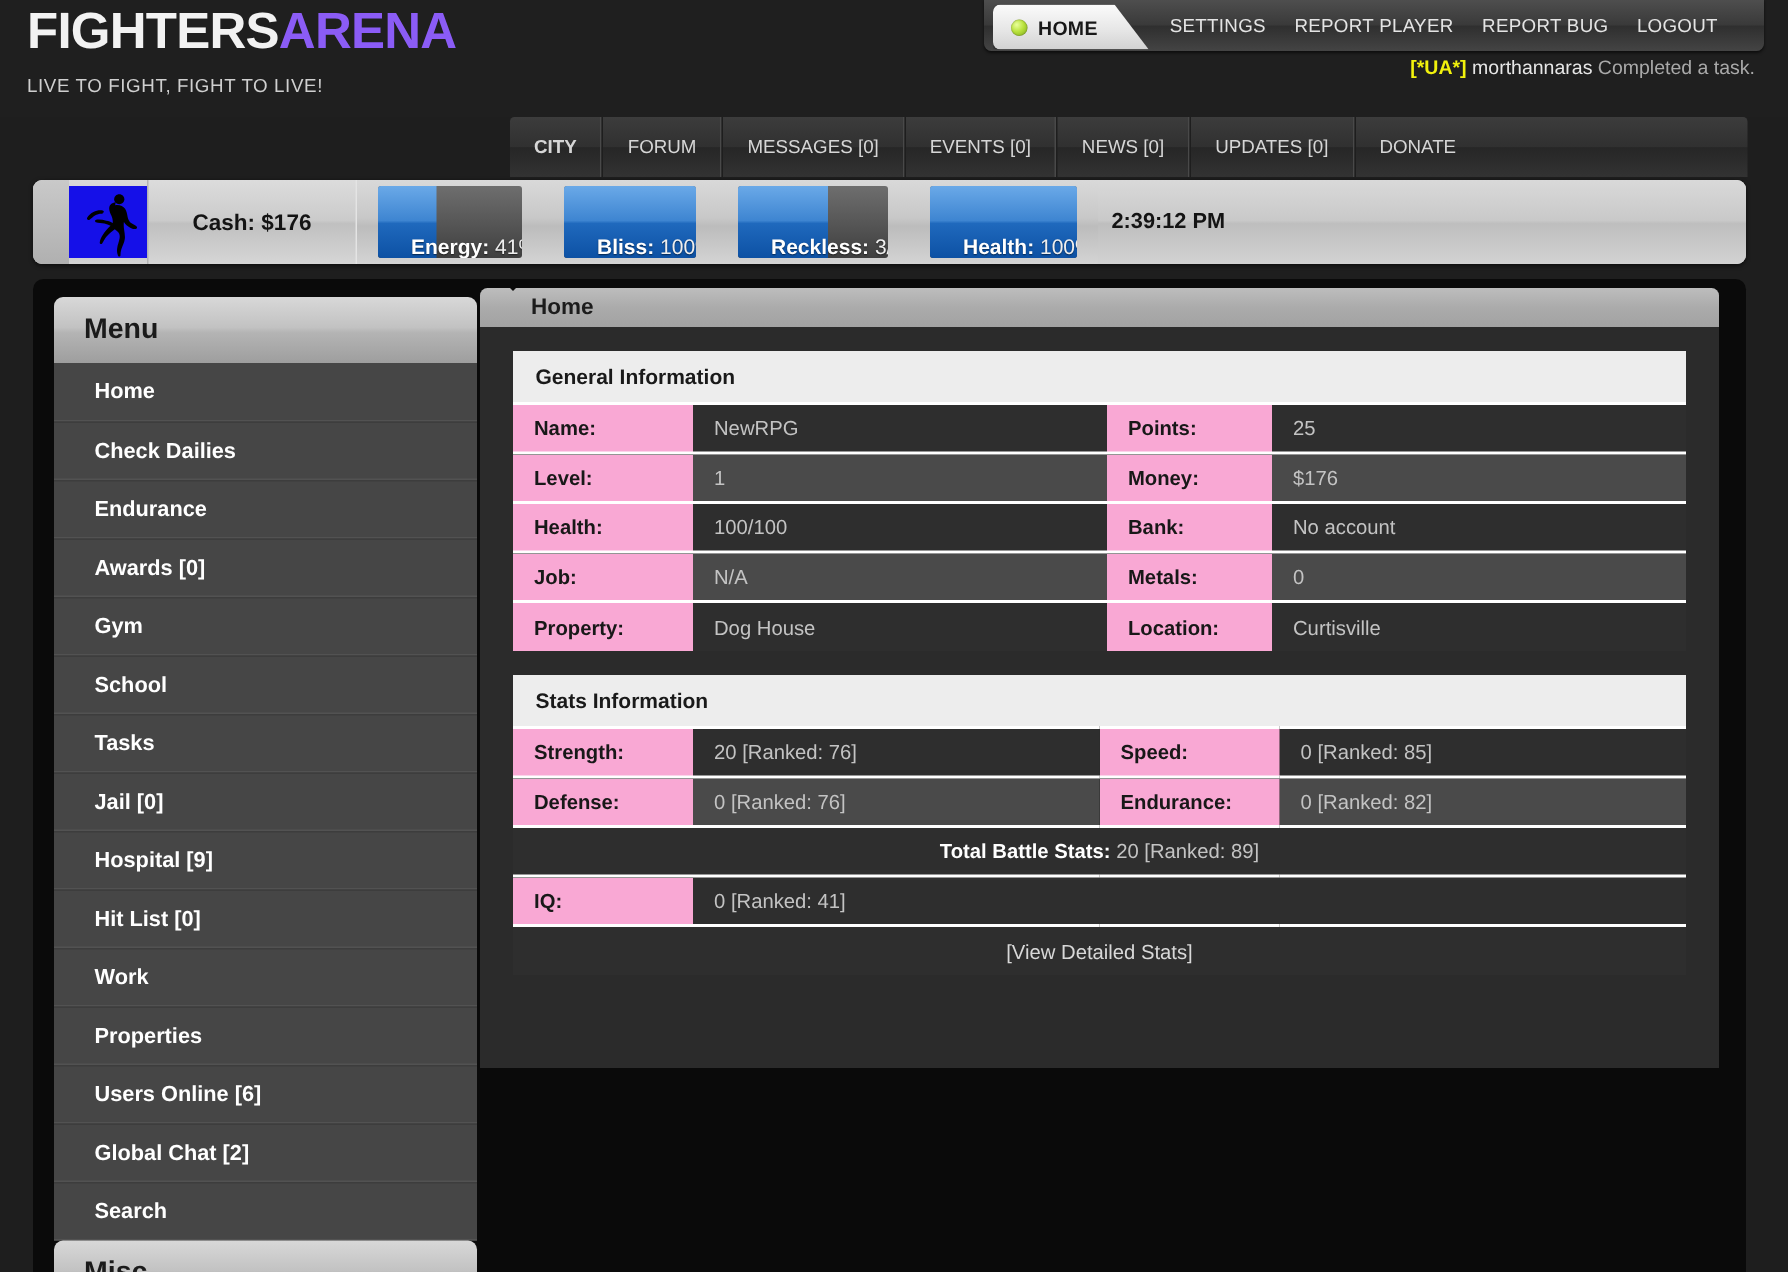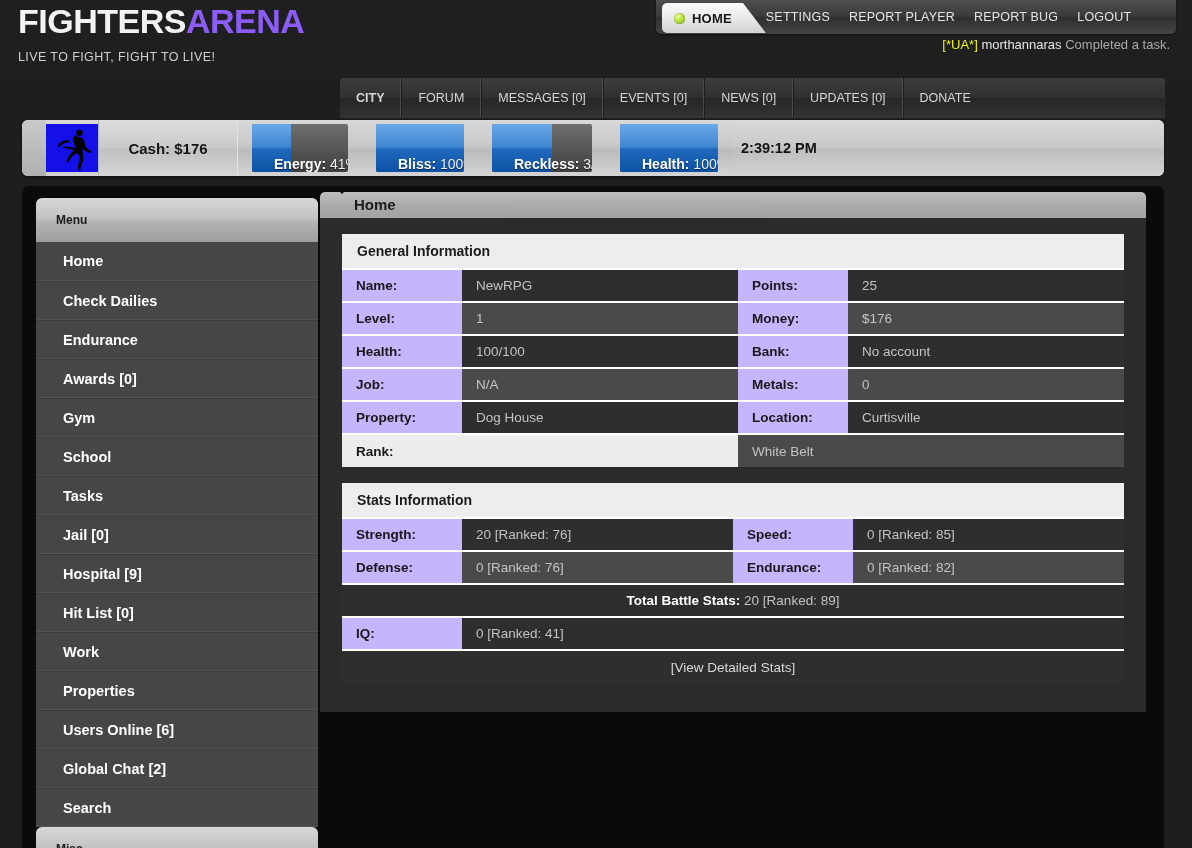--- a/index.html
+++ b/index.html
@@ -82,40 +82,40 @@
   .tab-home .lbl {
     color: #181818;
     font-size: 13px;
     font-weight: bold;
     letter-spacing: 0.2px;
   }
   .topnav-links {
     display: flex;
     align-items: center;
     gap: 19px;
-    margin-left: 0;
+    margin-left: 14px;
   }
   .topnav-links a {
     color: #e4e4e4;
     font-size: 12.5px;
     text-decoration: none;
     letter-spacing: 0.2px;
     white-space: nowrap;
   }
 
   .ticker {
     position: absolute;
     right: 22px;
     top: 34px;
     height: 22px;
     line-height: 22px;
     font-size: 13px;
     white-space: nowrap;
   }
-  .ticker .tag   { color: #f2f20d; font-weight: normal; }
+  .ticker .tag   { color: #f2f20d; font-weight: bold; }
   .ticker .who   { color: #e6e6e6; }
   .ticker .what  { color: #a9a9a9; }
 
   
   .subnav {
     position: absolute;
     left: 340px;
     top: 78px;
     width: 825px;
     height: 40px;
@@ -251,21 +251,21 @@
     bottom: 0;
   }
   .menu-head {
     height: 44px;
     border-radius: 6px 6px 0 0;
     background: linear-gradient(to bottom, #d8d8d8 0%, #c2c2c2 46%, #b4b4b4 54%, #9e9e9e 100%);
     display: flex;
     align-items: center;
     padding-left: 20px;
     color: #1b1b1b;
-    font-size: 12px;
+    font-size: 19px;
     font-weight: bold;
   }
   .menu-list { background: #474747; }
   .menu-item {
     height: 39px;
     display: flex;
     align-items: center;
     padding-left: 27px;
     color: #ffffff;
     font-size: 14.5px;
@@ -341,21 +341,21 @@
   }
   td.lbl {
     background: #ececec;
     color: #181818;
     font-weight: bold;
     width: 120px;
   }
   td.val { color: #c3c3c3; }
   tr.odd  td.val { background: #2e2e2e; }
   tr.even td.val { background: #4a4a4a; }
-  tr.odd  td.lbl, tr.even td.lbl { background: #c4b5fd; }
+  tr.odd  td.lbl, tr.even td.lbl { background: #f9a8d4; }
   td.rank-val { background: #4a4a4a; color: #c3c3c3; }
 
   td.total {
     background: #2e2e2e;
     color: #c3c3c3;
     text-align: center;
   }
   td.total b { color: #ffffff; font-weight: bold; }
 
   td.linkrow {
@@ -512,24 +512,20 @@
               <td class="val">N/A</td>
               <td class="lbl">Metals:</td>
               <td class="val">0</td>
             </tr>
             <tr class="odd">
               <td class="lbl">Property:</td>
               <td class="val">Dog House</td>
               <td class="lbl">Location:</td>
               <td class="val">Curtisville</td>
             </tr>
-            <tr>
-              <td class="lbl" colspan="2">Rank:</td>
-              <td class="rank-val" colspan="2">White Belt</td>
-            </tr>
           </tbody>
         </table>
       </div>
 
       <div class="panel">
         <div class="panel-head">Stats Information</div>
         <table class="grid">
           <colgroup>
             <col style="width:120px">
               <col>

